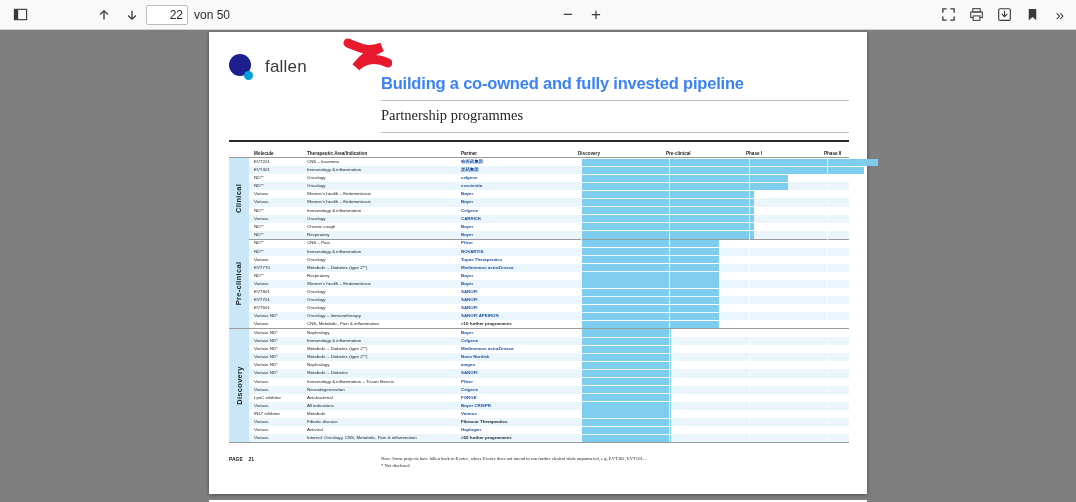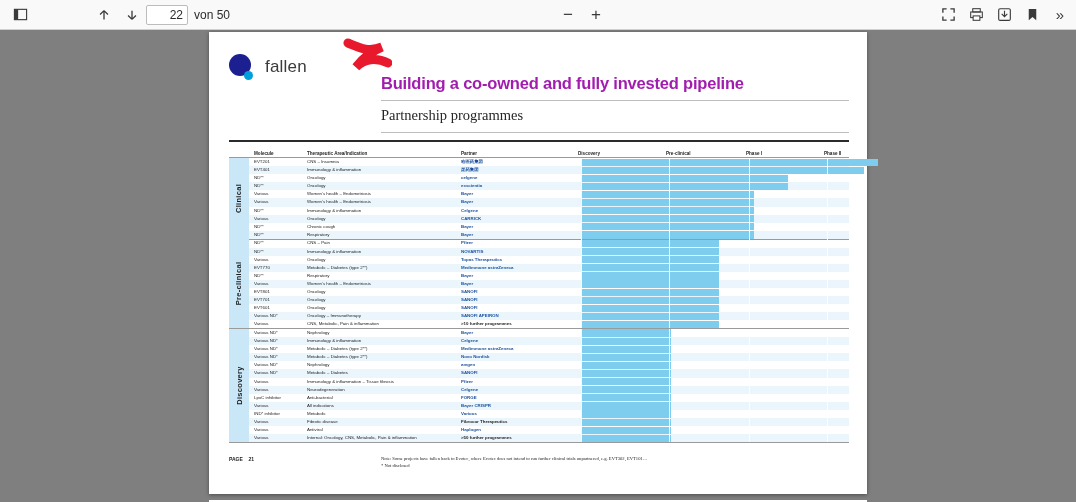--- a/index.html
+++ b/index.html
@@ -102,21 +102,21 @@
   .red-mark {
     position: absolute; left: 133px; top: 5px;
     width: 50px; height: 36px;
   }
 
   .slide-title {
     position: absolute; left: 172px; top: 42px;
     width: 468px;
     font-size: 16.5px;
     font-weight: bold;
-    color: #a21caf;
+    color: #3b82f6;
     letter-spacing: -.2px;
   }
   .title-rule {
     position: absolute; left: 172px; top: 68px;
     width: 468px; height: 1px; background: #bdbdbd;
   }
   .slide-sub {
     position: absolute; left: 172px; top: 75px;
     font-family: "Liberation Serif", serif;
     font-size: 14.5px;

